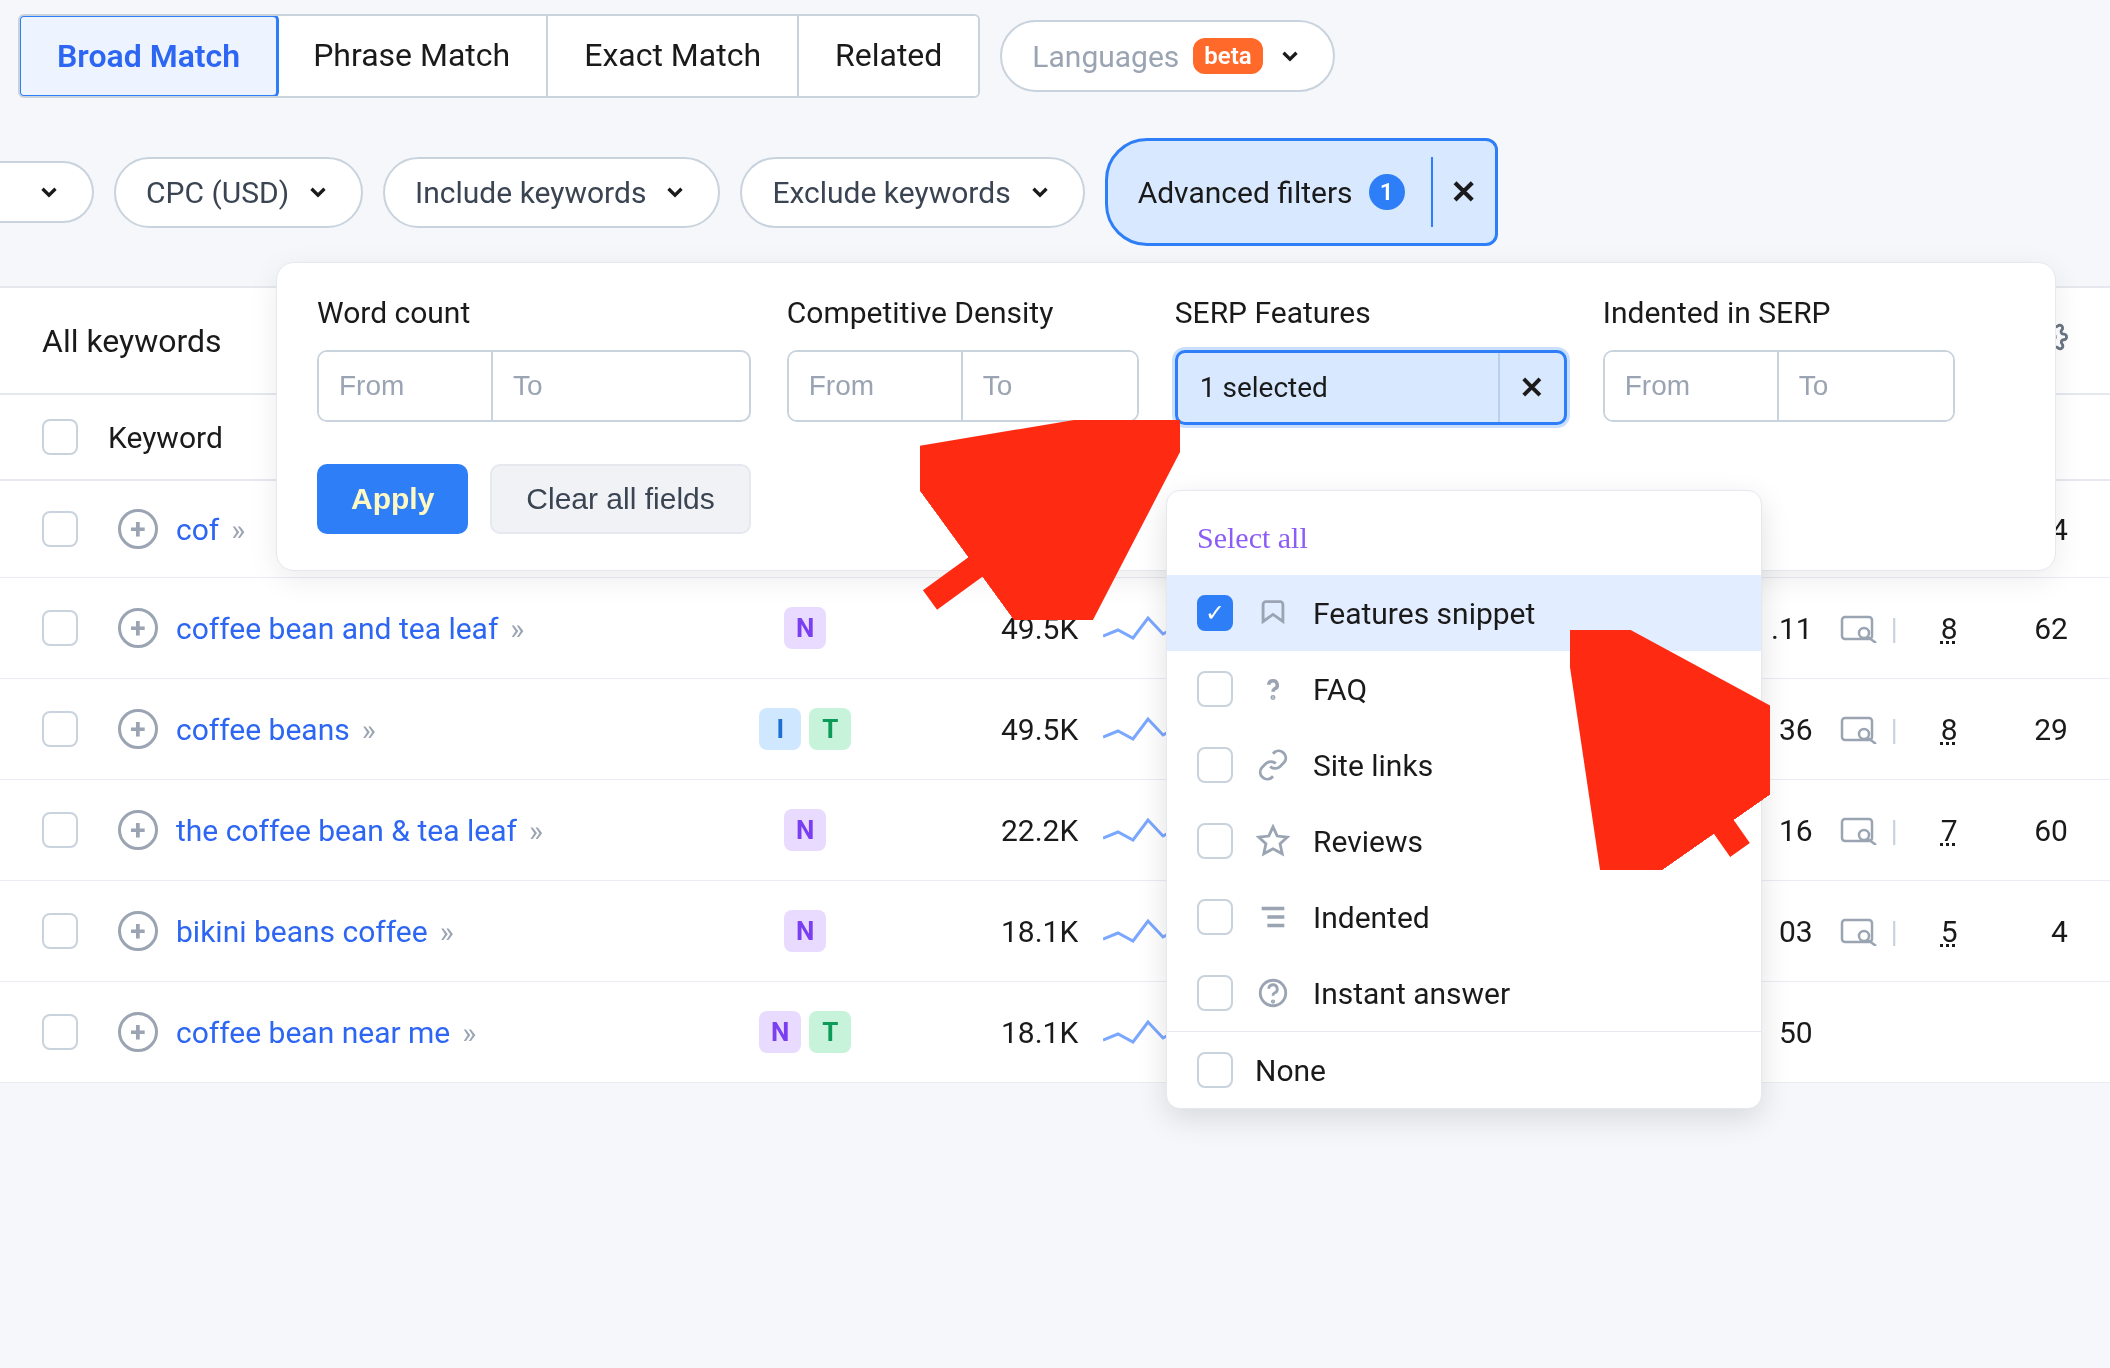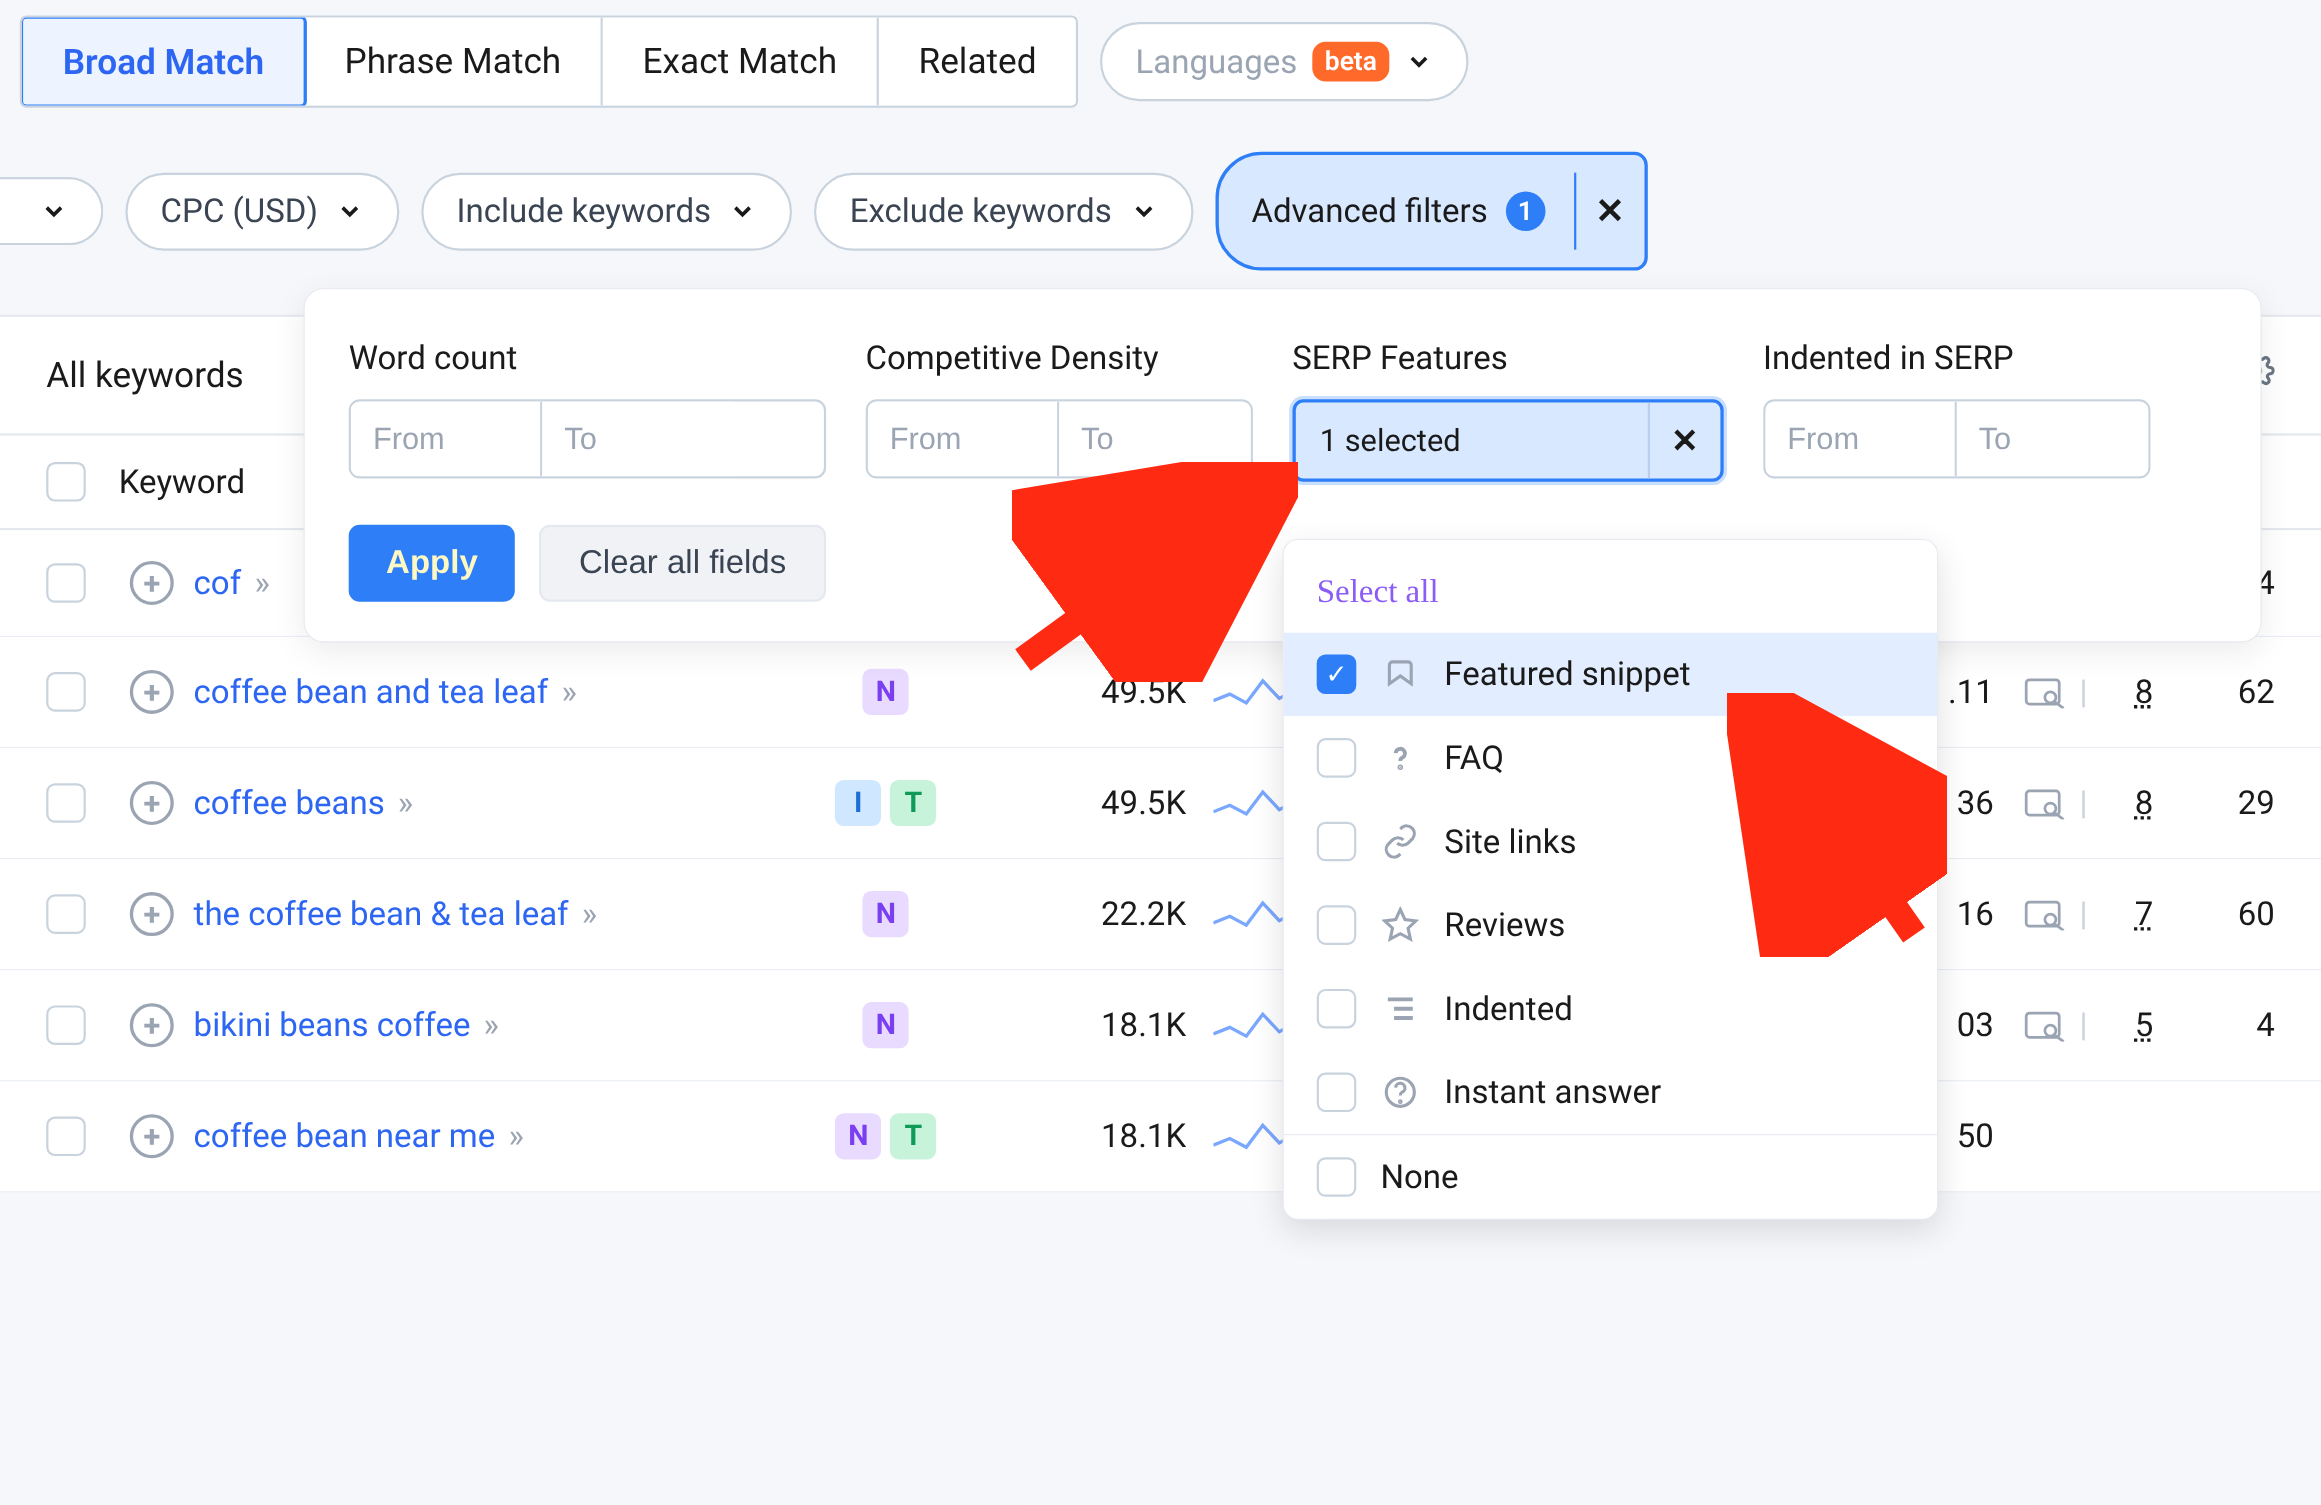--- a/index.html
+++ b/index.html
@@ -133,21 +133,21 @@
     border: 1px solid #e5e9ef;
     border-radius: 18px;
     box-shadow: 0 8px 30px rgba(0,0,0,0.08);
     padding: 32px 40px 36px 40px;
     z-index: 50;
   }
   .adv-cols {
     display: flex;
     gap: 36px;
   }
-  .adv-col { display: flex; flex-direction: column; gap: 14px; margin-top: 13px; }
+  .adv-col { display: flex; flex-direction: column; gap: 14px; }
   .adv-col .col-label { font-size: 30px; color: #1a1a1a; padding-bottom: 6px;}
   .range {
     display: flex;
     border: 2px solid #c9d3de;
     border-radius: 10px;
     overflow: hidden;
     background: #fff;
   }
   .range input {
     border: none;
@@ -676,21 +676,21 @@
 <div class="serp-dropdown">
   <div class="select-all">Select all</div>
   <div class="serp-scroll" id="serp-list">
       <div class="sf-item selected">
         <span class="ck checked">✓</span>
         <span class="sf-icon">
           <svg width="34" height="34" viewBox="0 0 24 24" fill="none" stroke="#9aa4b2" stroke-width="2">
             <path d="M5 18l7-5 7 5V6a2 2 0 0 0-2-2H7a2 2 0 0 0-2 2z"></path>
           </svg>
         </span>
-        <span>Featured snippet</span>
+        <span>Features snippet</span>
       </div>
       <div class="sf-item">
         <span class="ck "></span>
         <span class="sf-icon">
           <svg width="34" height="34" viewBox="0 0 24 24" fill="none" stroke="#9aa4b2" stroke-width="2.5">
             <path d="M9 9a3 3 0 1 1 4 3c-1 .5-1 1-1 2"></path>
             <circle cx="12" cy="18" r="0.5" fill="#9aa4b2"></circle>
           </svg>
         </span>
         <span>FAQ</span>

